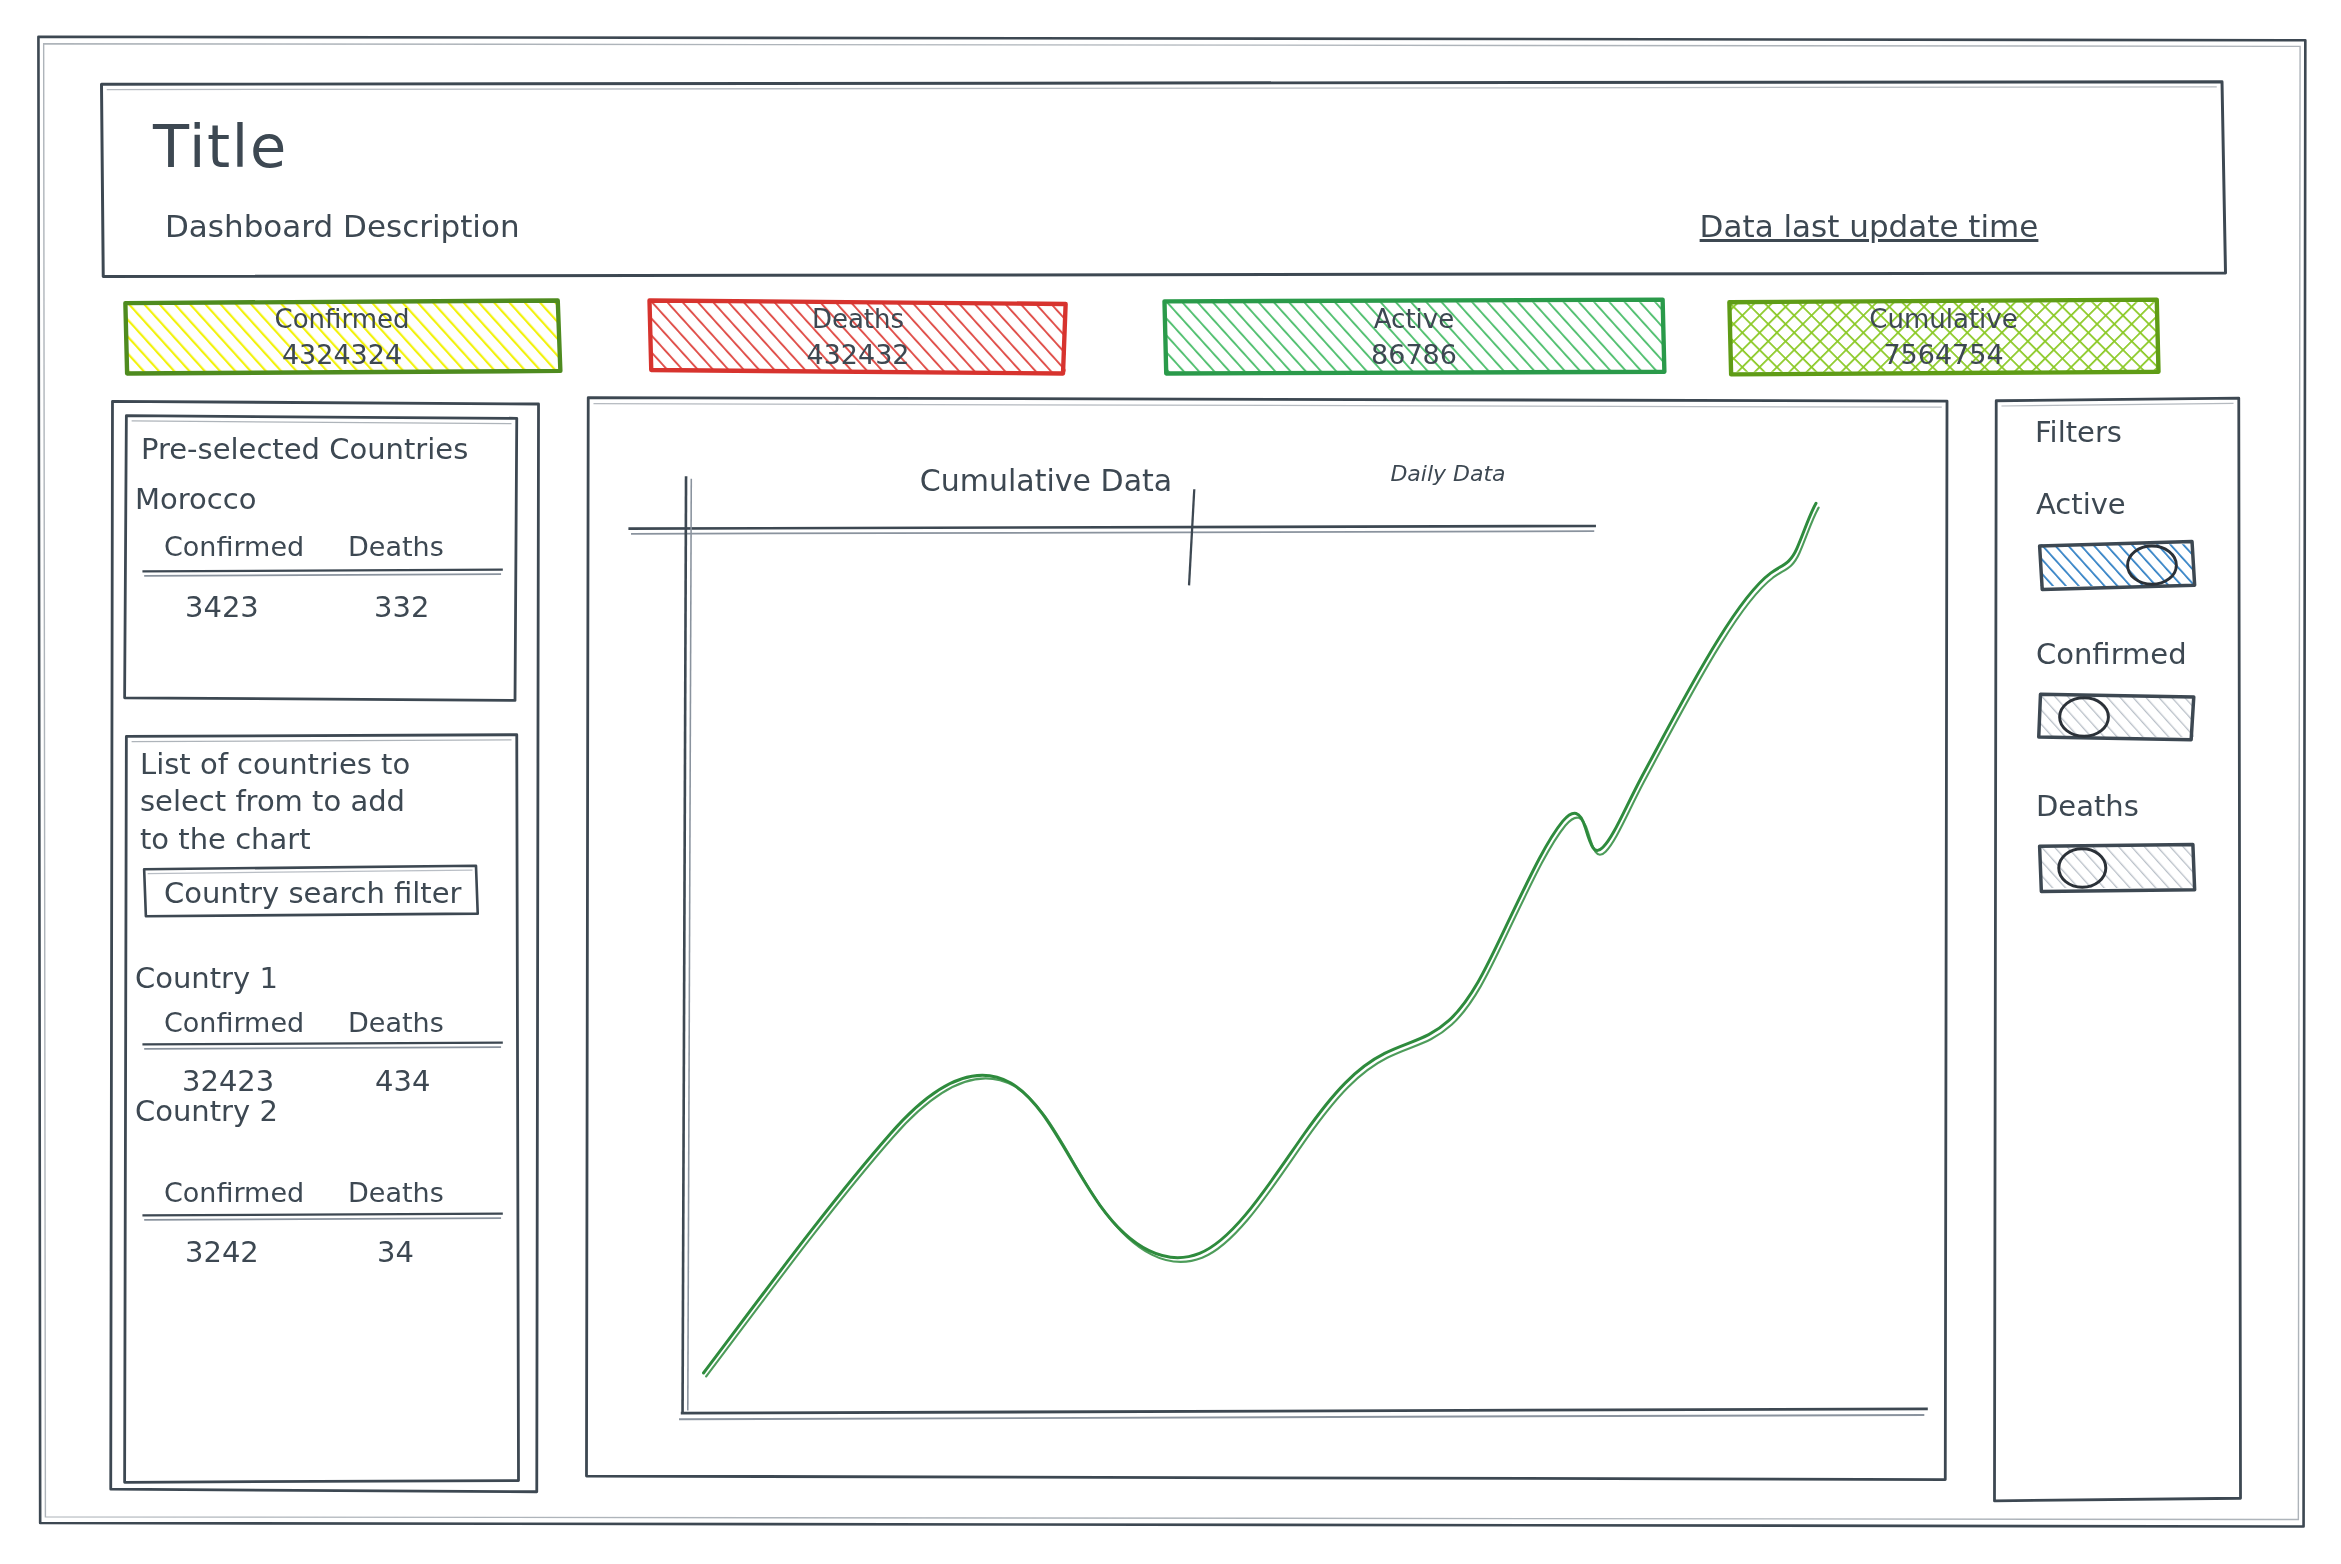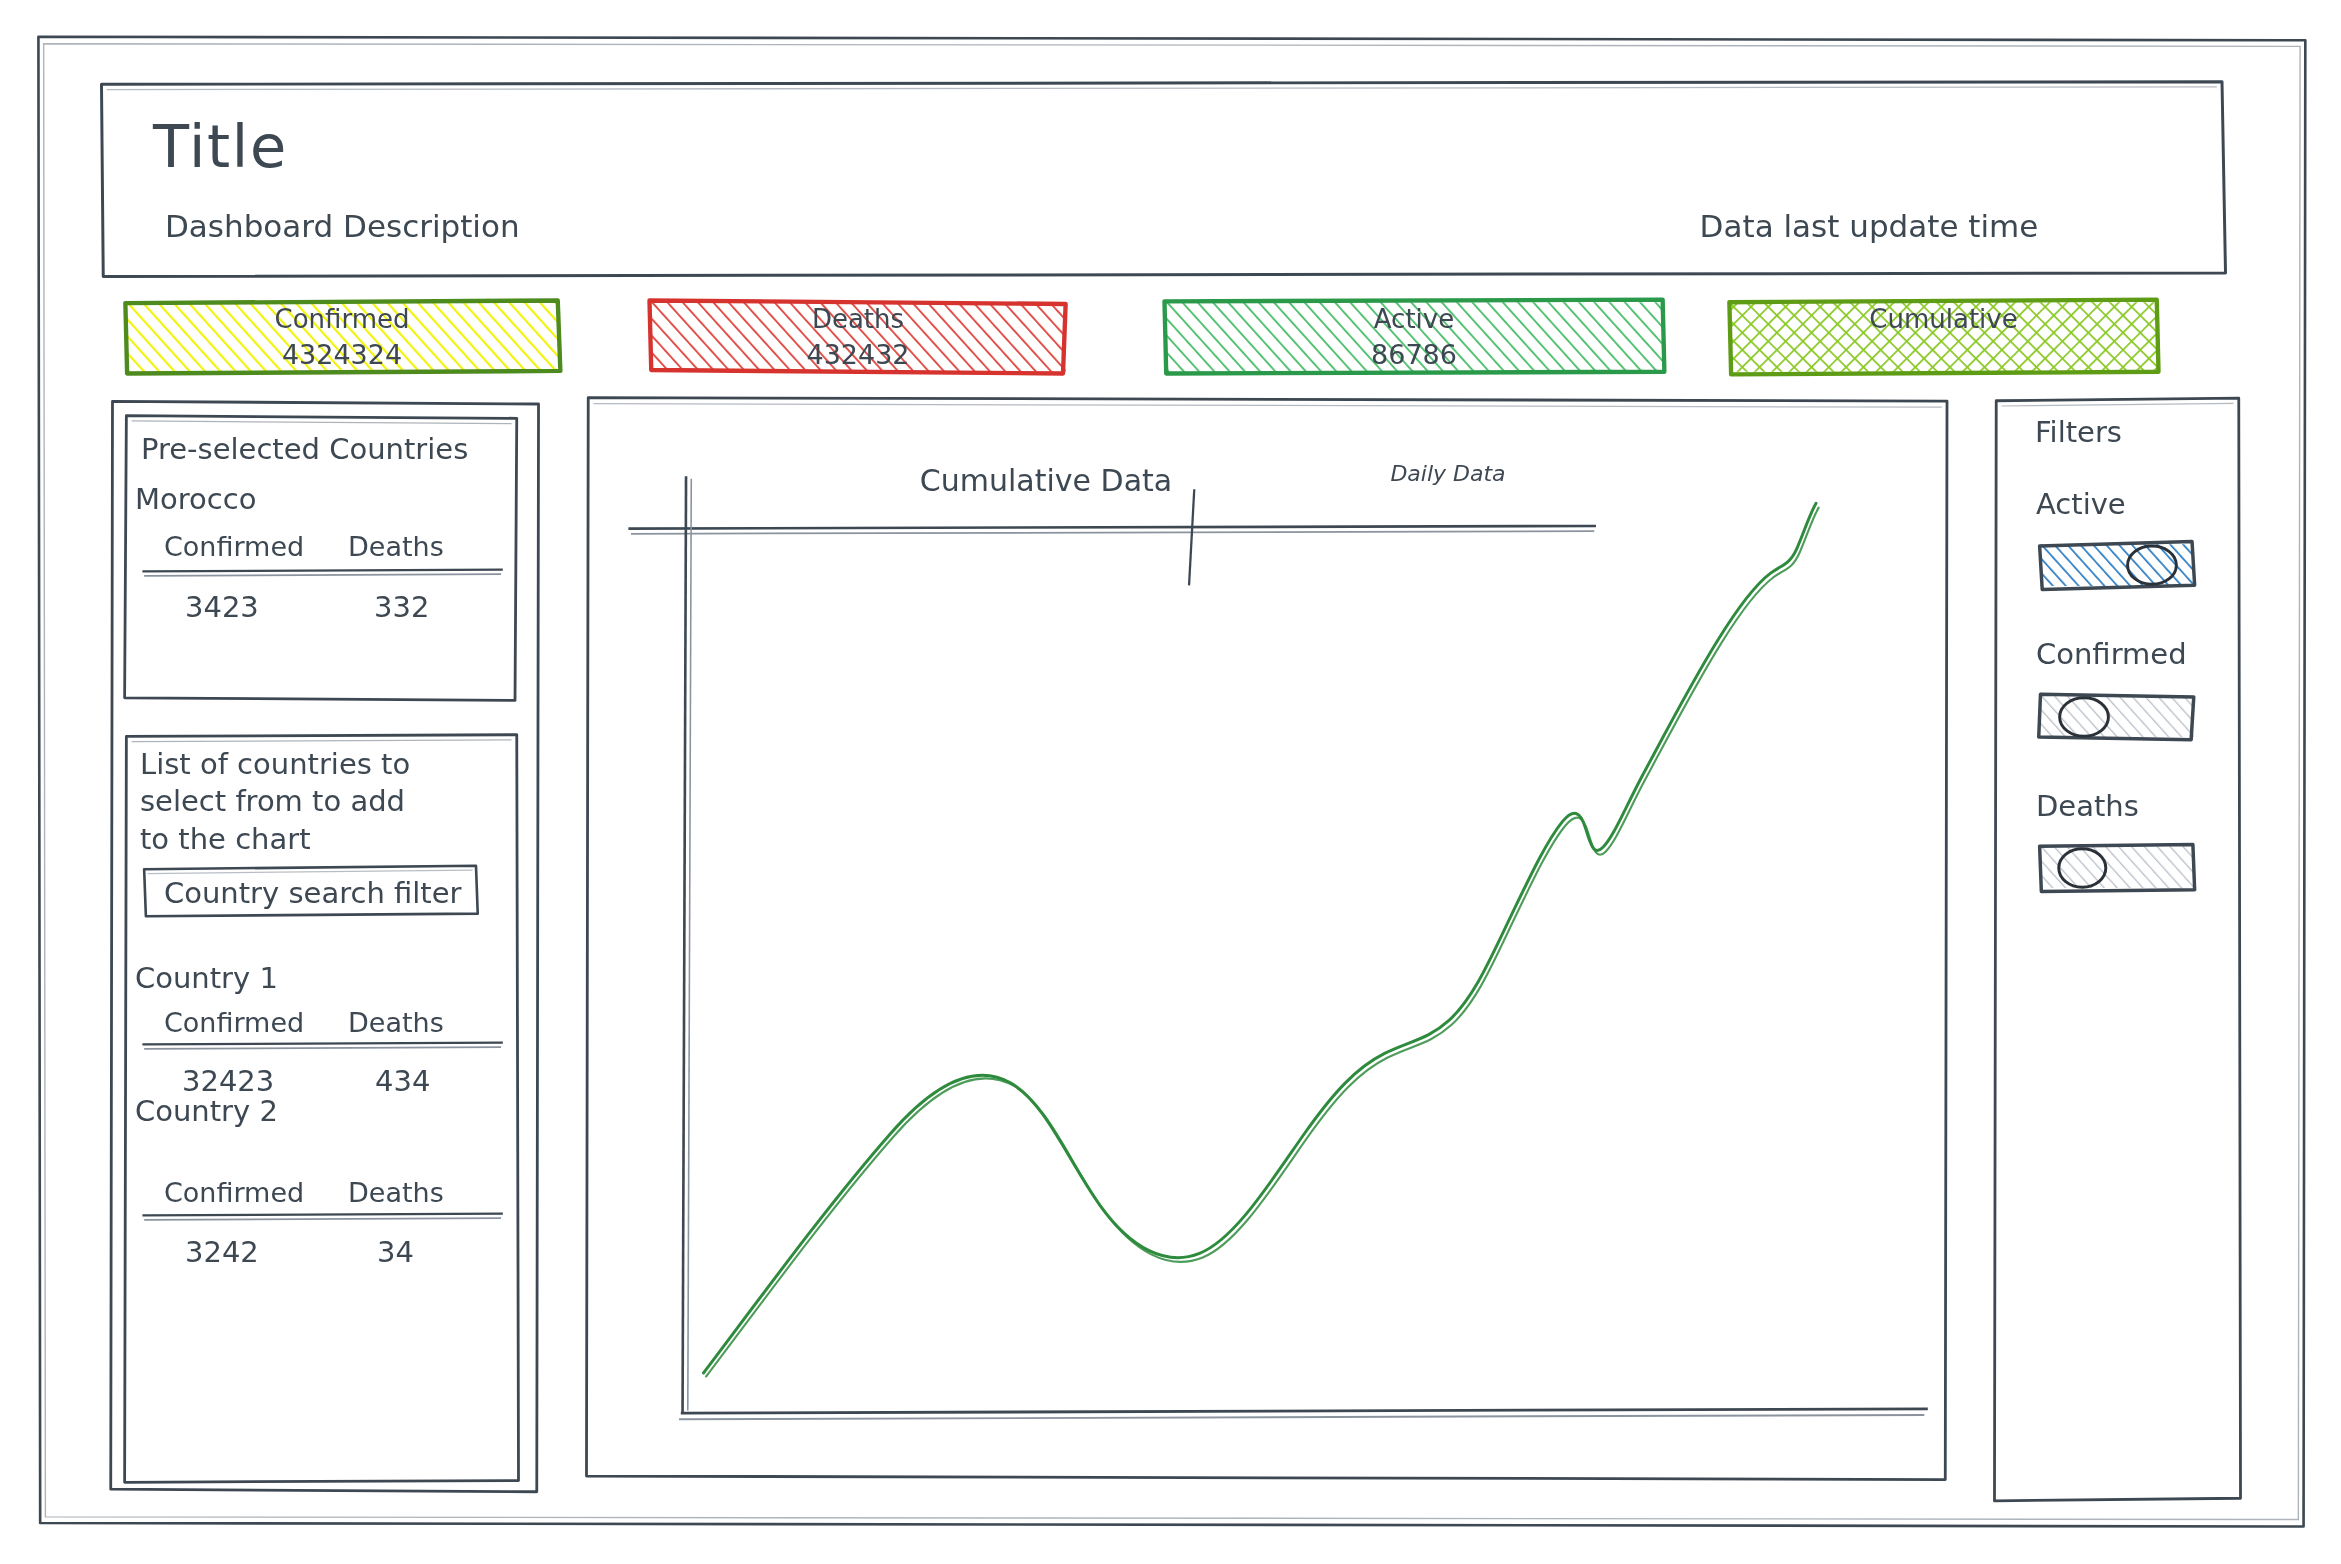--- a/index.html
+++ b/index.html
@@ -10,21 +10,21 @@
   svg.frame{ position:absolute; left:0; top:0; overflow:visible; pointer-events:none; }
   .lbl{ position:absolute; white-space:nowrap; }
 
   
   #page-frame{ left:0; top:0; width:2342px; height:1565px; }
 
   
   #header-band{ left:98px; top:79px; width:2131px; height:201px; }
   #page-title{ left:153px; top:112px; font-size:59px; letter-spacing:1.7px; }
   #page-subtitle{ left:157px; top:208px; font-size:31px;margin-left:8px; }
-  #update-time{ left:1869px; top:208px; font-size:31px; transform:translateX(-50%); }
+  #update-time{ left:1869px; top:208px; font-size:31px; transform:translateX(-50%);text-decoration:underline; }
 
   
   .stat{ position:absolute; top:297px; height:80px; }
   .stat .txt{ position:absolute; left:0; right:0; top:5.2px; text-align:center;
               font-size:26px; line-height:1.33; pointer-events:none; }
   .stat .num{ display:block; font-size:27px; }
   #stat-confirmed{ left:121px; width:442px; }
   #stat-deaths{   left:646px; width:424px; }
   #stat-active{   left:1161px; width:506px; }
   #stat-recovered{left:1725px; width:437px; }
@@ -128,20 +128,21 @@
       <pattern id="hatch-recovered" width="14" height="14" patternUnits="userSpaceOnUse" patternTransform="rotate(45)">
         <line x1="0" y1="0" x2="0" y2="14" stroke="#8bc926" stroke-width="4"></line>
         <line x1="0" y1="0" x2="14" y2="0" stroke="#8bc926" stroke-width="4"></line>
       </pattern>
     </defs>
     <rect x="5" y="6" width="490" height="80" fill="url(#hatch-recovered)"></rect>
     <path d="M5 6 L494 3 L496 86 L7 89 Z" fill="none" stroke="#5f9c16" stroke-width="5" stroke-linejoin="round"></path>
   </svg>
   <div class="txt ink">
     <span>Cumulative</span>
+    <span class="num">7564754</span>
   </div>
 </div>
 
 <div class="sk" id="sidebar-outer">
   <svg class="frame" width="437" height="1100" viewBox="0 0 500 1260">
     <path d="M6 5 L494 8 L492 1254 L4 1251 Z" fill="none" stroke="#3d4852" stroke-width="3.2" stroke-linejoin="round"></path>
   </svg>
 </div>
 
 <div class="sk" id="preselected-card">

